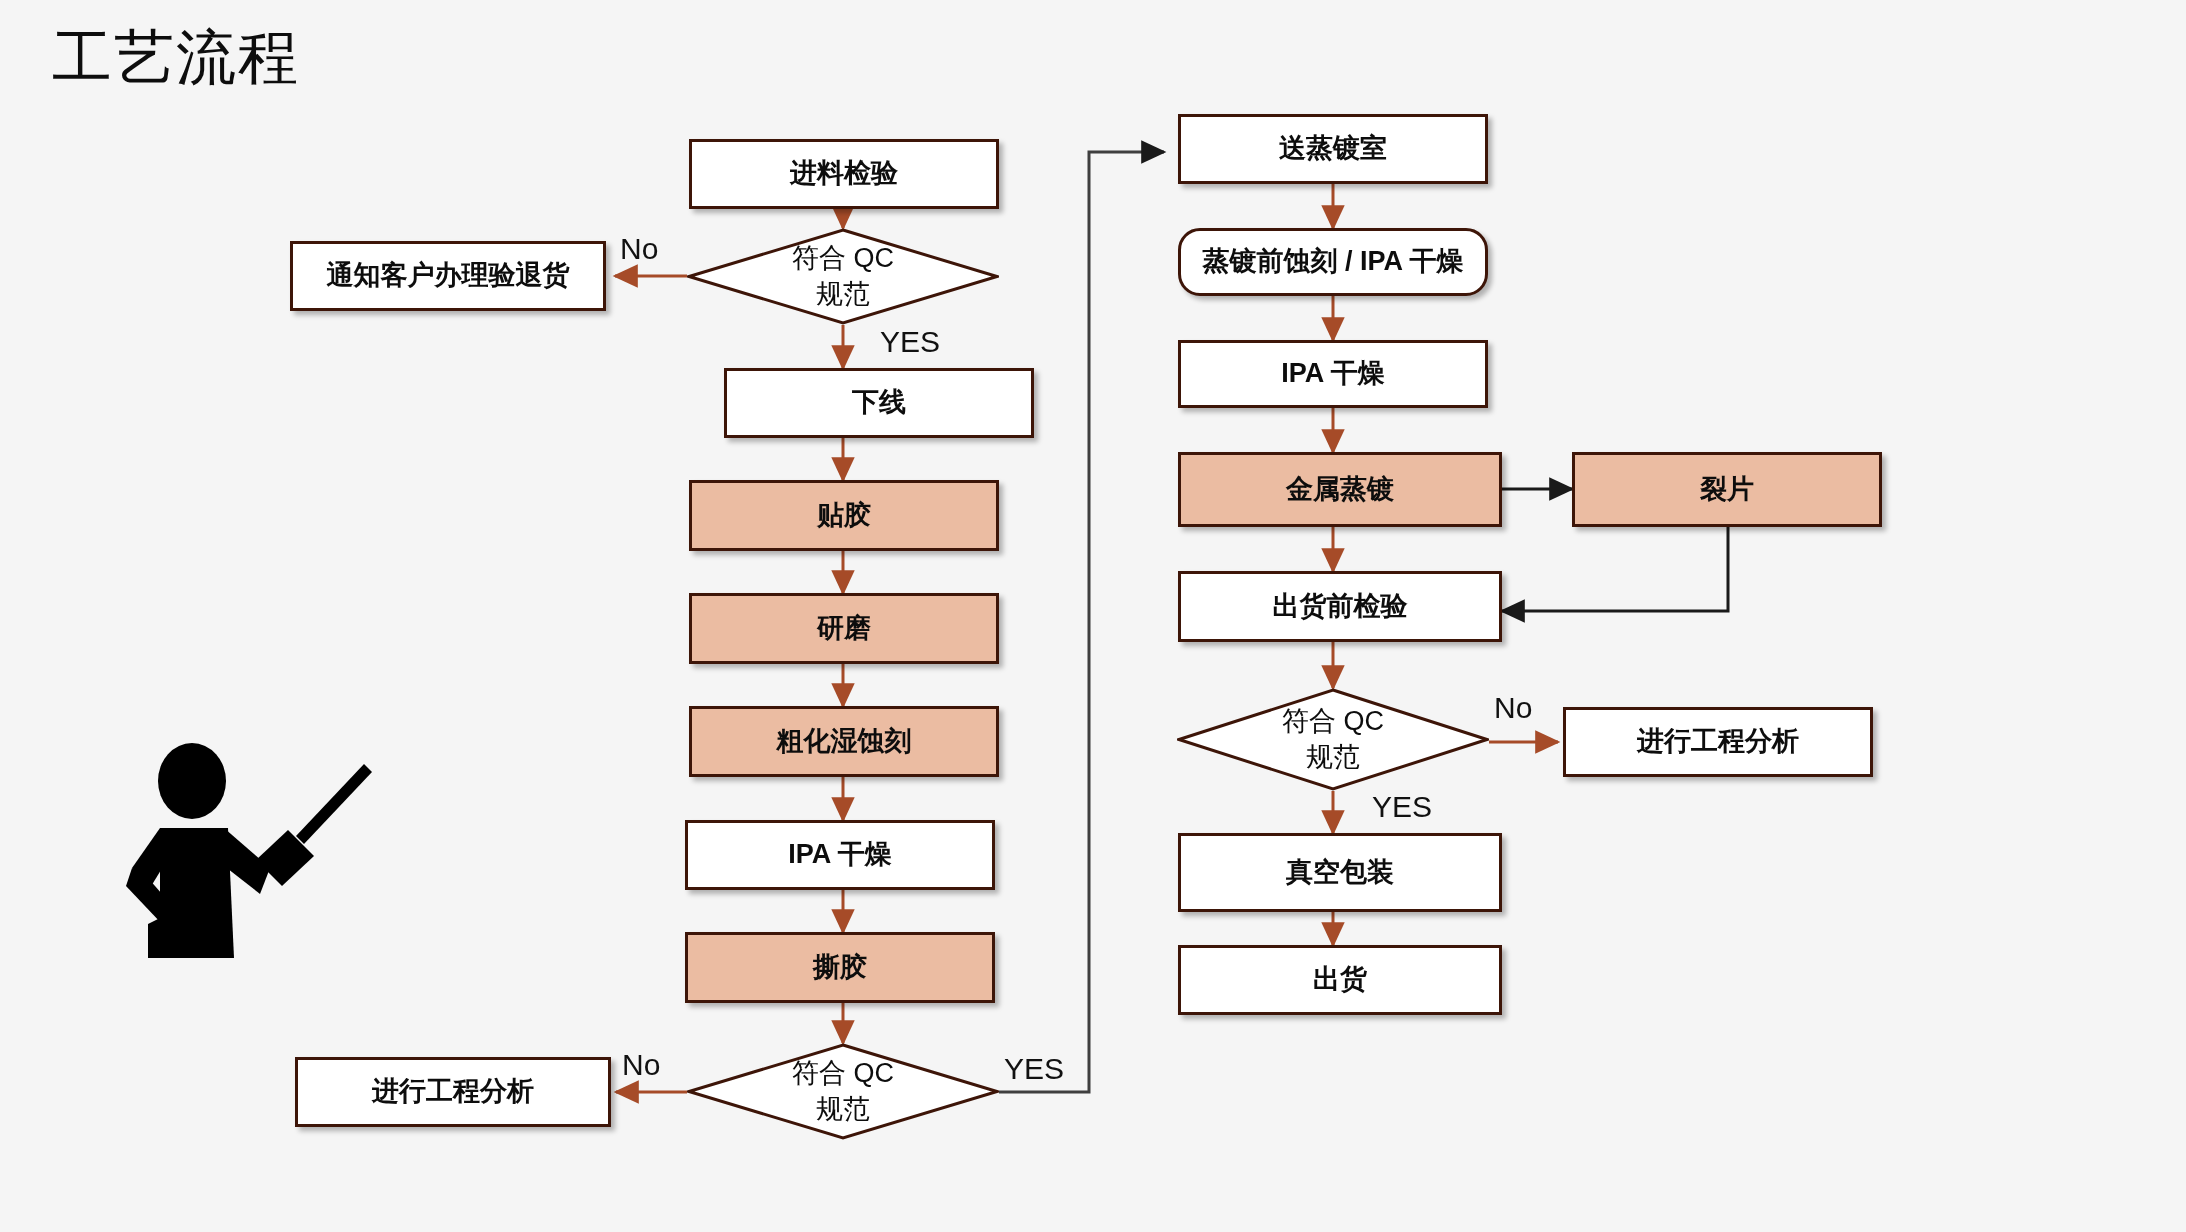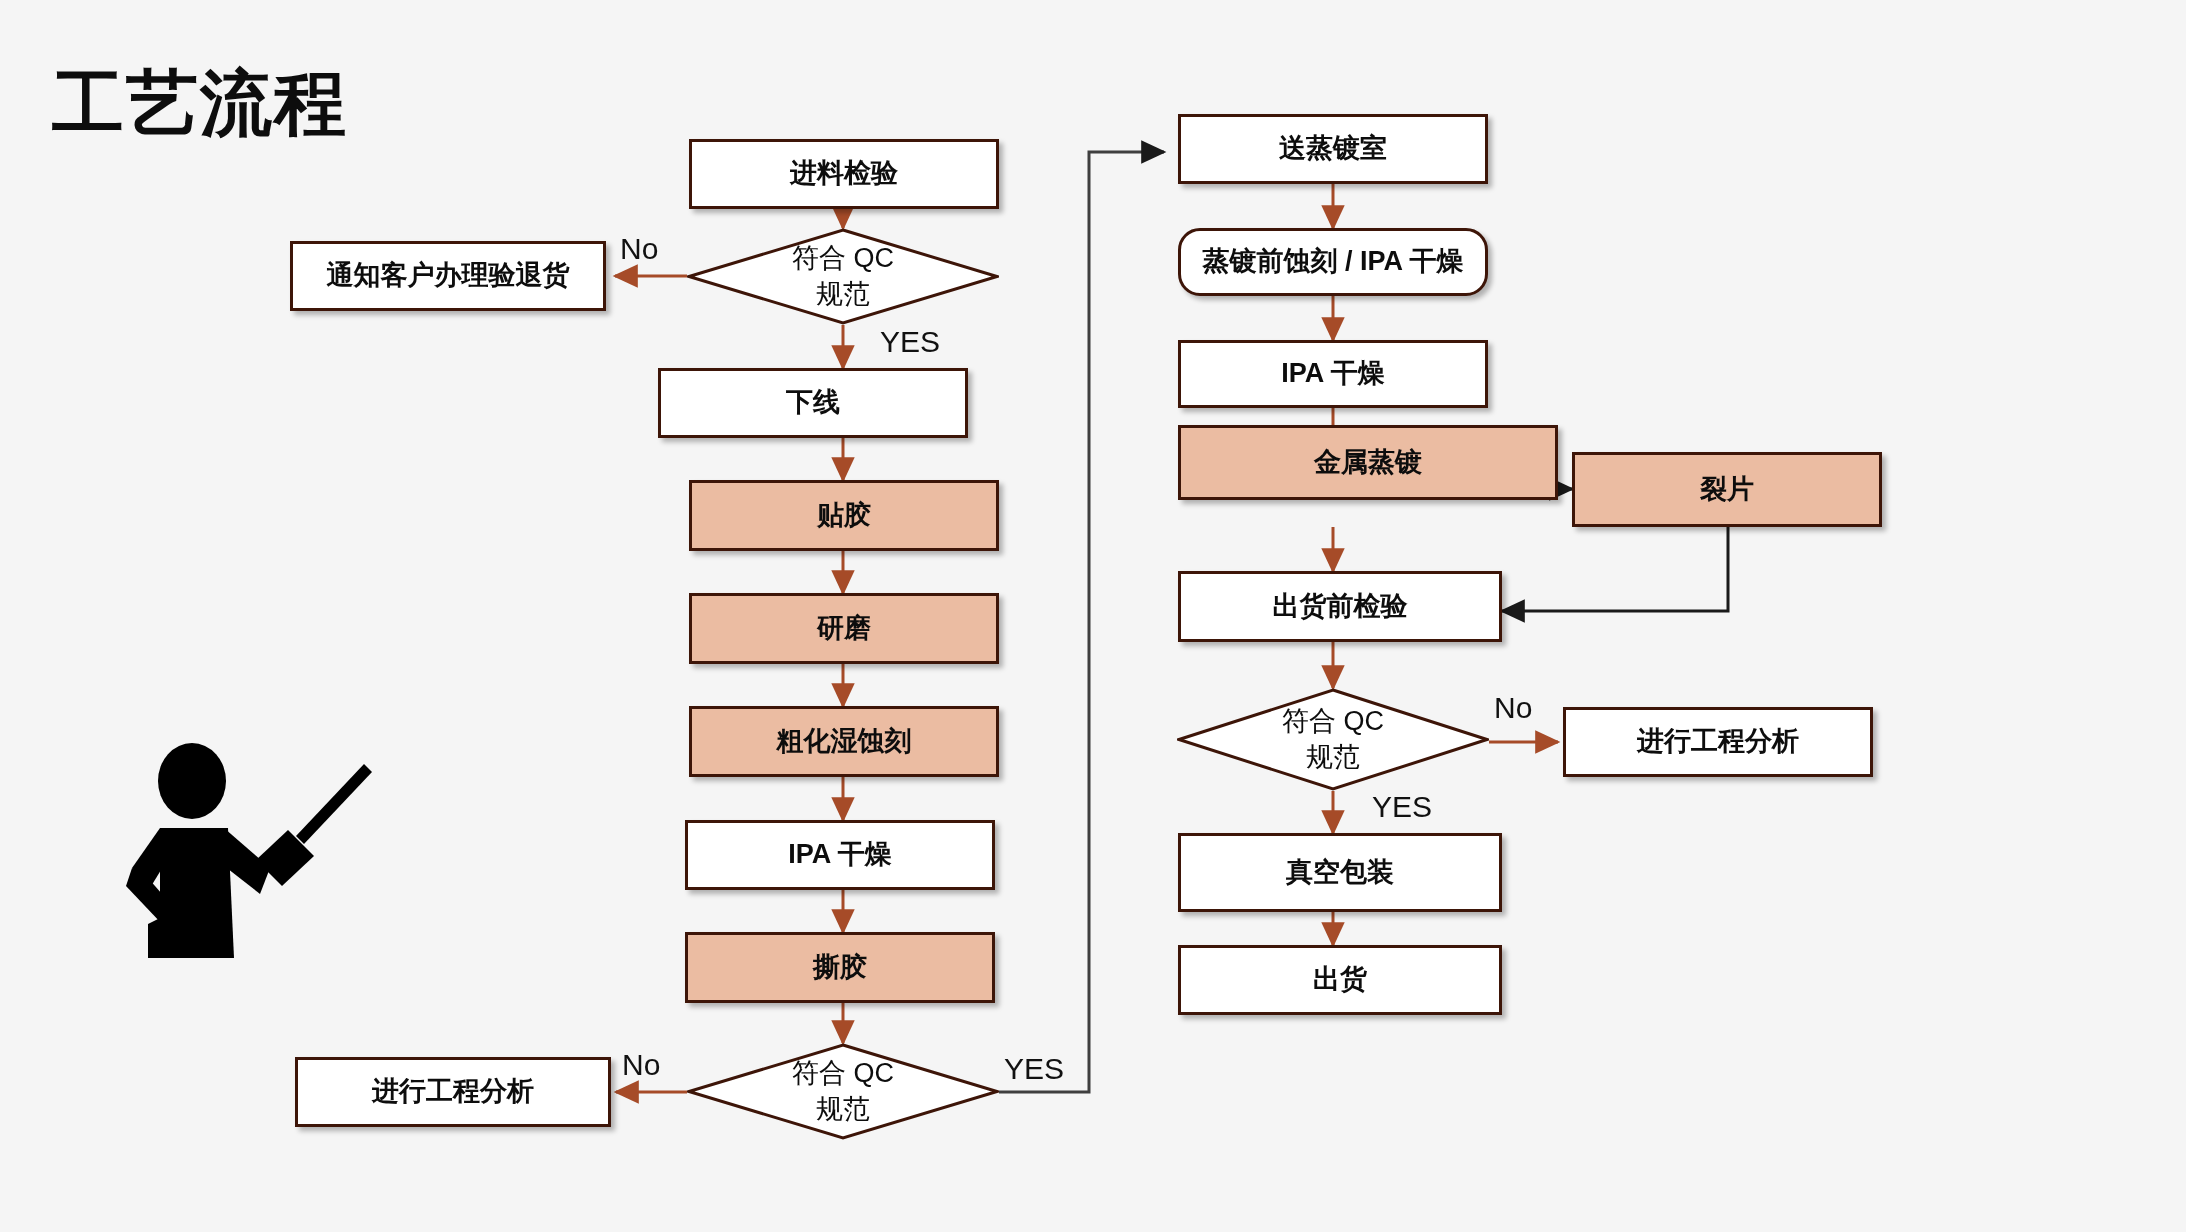--- a/index.html
+++ b/index.html
@@ -7,24 +7,23 @@
     width:2186px;height:1232px;
     background:#F5F5F5;
     font-family:"Liberation Sans","DejaVu Sans",sans-serif;
     position:relative;overflow:hidden;
   }
   #stage{position:absolute;left:0;top:0;width:2186px;height:1232px;}
 
   
   .title{
     position:absolute;left:52px;top:26px;
-    font-size:72px;font-weight:700;color:#0d0d0d;
+    font-size:60px;font-weight:400;color:#0d0d0d;
     letter-spacing:2px;line-height:1.05;
     white-space:nowrap;
-    margin-top:40px;
   }
 
   
   .node{
     position:absolute;box-sizing:border-box;
     border:3px solid #3D1508;
     background:#FFFFFF;
     display:flex;align-items:center;justify-content:center;
     font-size:27px;font-weight:700;color:#0d0d0d;
     text-align:center;line-height:1.25;
@@ -129,21 +128,21 @@
       <polygon points="156,2 310,48.5 156,95 2,48.5" fill="#FFFFFF" stroke="#3D1508" stroke-width="3"></polygon>
     </svg>
     <div class="dtext">
       <div>
         <div>符合 QC</div>
         <div>规范</div>
       </div>
     </div>
   </div>
 
-  <div class="node" style="left:658px;top:368px;width:310px;height:70px;">下线</div>
+  <div class="node" style="left:724px;top:368px;width:310px;height:70px;">下线</div>
 
   <div class="node peach" style="left:689px;top:480px;width:310px;height:71px;">贴胶</div>
 
   <div class="node peach" style="left:689px;top:593px;width:310px;height:71px;">研磨</div>
 
   <div class="node peach" style="left:689px;top:706px;width:310px;height:71px;">粗化湿蚀刻</div>
 
   <div class="node" style="left:685px;top:820px;width:310px;height:70px;">IPA 干燥</div>
 
   <div class="node peach" style="left:685px;top:932px;width:310px;height:71px;">撕胶</div>
@@ -163,21 +162,21 @@
   <div class="node" style="left:290px;top:241px;width:316px;height:70px;">通知客户办理验退货</div>
 
   <div class="node" style="left:295px;top:1057px;width:316px;height:70px;">进行工程分析</div>
 
   <div class="node" style="left:1178px;top:114px;width:310px;height:70px;">送蒸镀室</div>
 
   <div class="node" style="left:1178px;top:228px;width:310px;height:68px;border-radius:22px;">蒸镀前蚀刻 / IPA 干燥</div>
 
   <div class="node" style="left:1178px;top:340px;width:310px;height:68px;">IPA 干燥</div>
 
-  <div class="node peach" style="left:1178px;top:425px;width:380px;height:75px;">金属蒸镀</div>
+  <div class="node peach" style="left:1178px;top:452px;width:324px;height:75px;">金属蒸镀</div>
 
   <div class="node" style="left:1178px;top:571px;width:324px;height:71px;">出货前检验</div>
 
   <div class="diamond" style="left:1177px;top:688px;width:312px;height:103px;">
     <svg width="312" height="103" viewBox="0 0 312 103">
       <polygon points="156,2 310,51.5 156,101 2,51.5" fill="#FFFFFF" stroke="#3D1508" stroke-width="3"></polygon>
     </svg>
     <div class="dtext">
       <div>
         <div>符合 QC</div>

